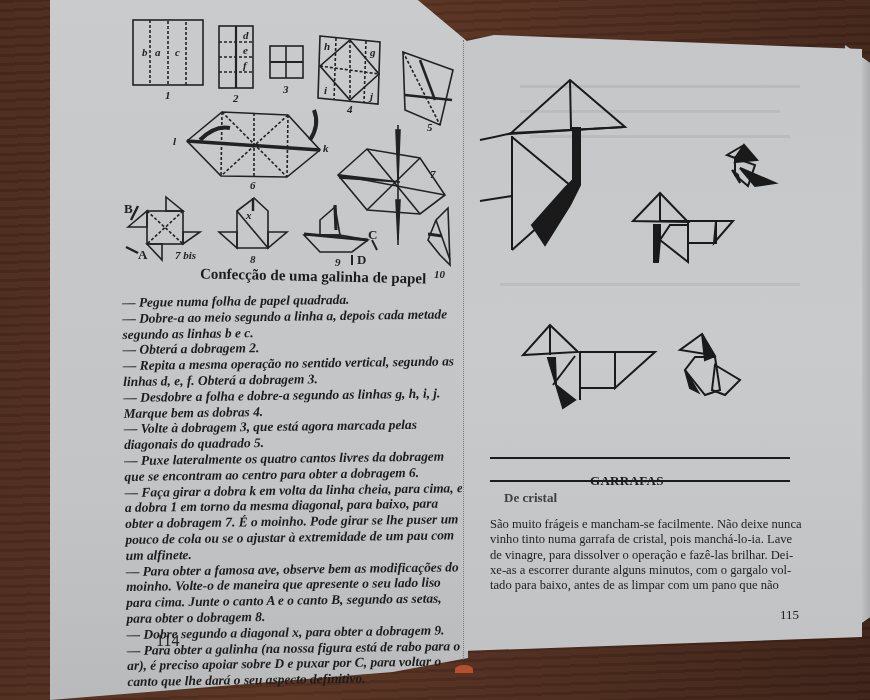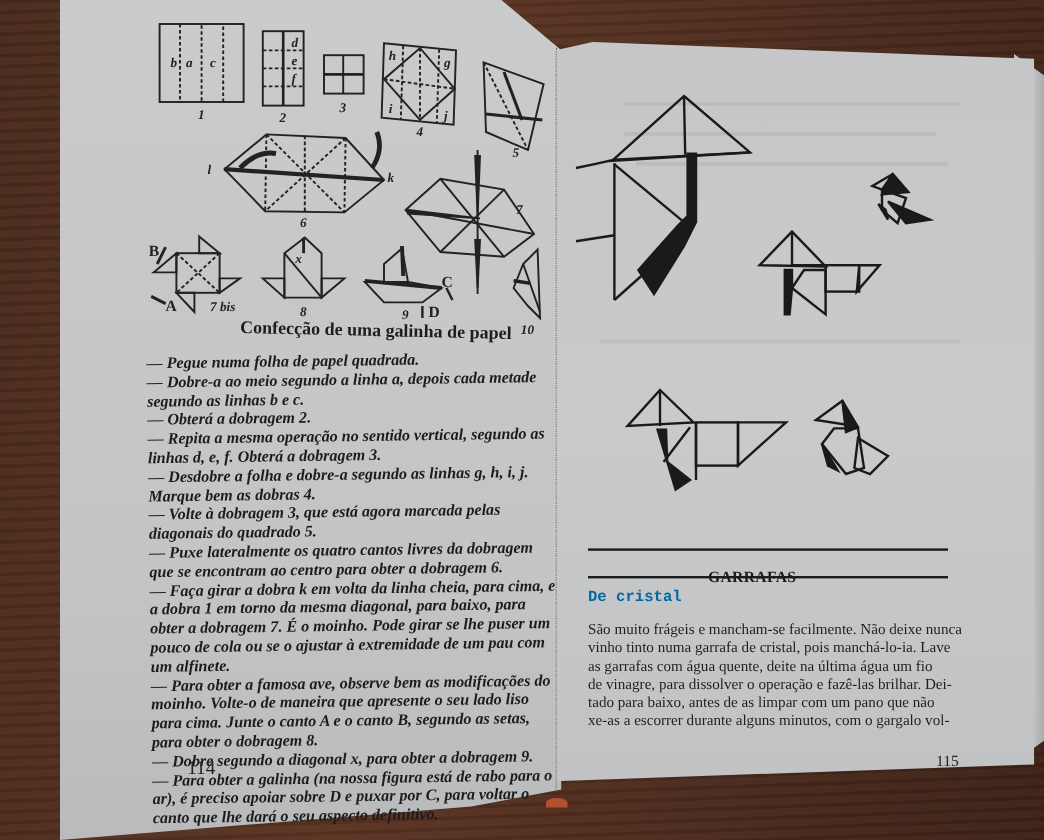--- a/index.html
+++ b/index.html
@@ -42,26 +42,26 @@
     .caption {
       position:absolute; left:200px; top:268px; font-weight:bold; font-size:15px; color:#1d1d1d;
       transform: rotate(1.3deg);
     }
     .instructions {
       position:absolute; left:122px; top:295px; width:340px; font-size:13.4px; line-height:15.8px;
       color:#1c1c1c; font-style:italic; font-weight:bold; transform: rotate(-0.8deg); transform-origin:left top;
     }
     .instructions p { margin:0; }
     .pagenum-left { position:absolute; left:112px; top:632px; font-size:16px; color:#222;margin-left:44px; }
-    .pagenum-right { position:absolute; left:780px; top:626px; font-size:13px; color:#222;text-align:center; }
+    .pagenum-right { position:absolute; left:780px; top:607px; font-size:13px; color:#222;text-align:center; }
     .rule { position:absolute; height:2px; background:#1b1b1b; }
     .garrafas-title {
       position:absolute; left:590px; top:463px; font-size:13px; font-weight:bold; color:#1b1b1b; letter-spacing:0.3px;margin-top:10px;
     }
-    .subheading { position:absolute; left:490px; top:490px; font-size:13px; font-weight:bold; color:#0369a1;font-family:Liberation Mono, monospace; }
+    .subheading { position:absolute; left:504px; top:490px; font-size:13px; font-weight:bold; color:#404040; }
     .body-right {
       position:absolute; left:490px; top:505px; width:305px; font-size:12.6px; line-height:15.3px; color:#1e1e1e;
       text-align:justify;
       margin-top:12px;
     }
     .body-right span { display:block; white-space:nowrap; }
     .ghost { position:absolute; height:3px; background:rgba(0,0,0,0.06); }
     .lbl { font-family:"Liberation Serif", serif; font-style:italic; font-weight:bold; font-size:11px; fill:#222; }
   </style>
 </head>
@@ -252,19 +252,18 @@
 
 <div class="rule" style="left:490px;top:457px;width:300px"></div>
 <div class="garrafas-title">GARRAFAS</div>
 <div class="rule" style="left:490px;top:480px;width:300px"></div>
 
 <div class="subheading">De cristal</div>
 
 <div class="body-right">
   <span>São muito frágeis e mancham-se facilmente. Não deixe nunca</span>
   <span>vinho tinto numa garrafa de cristal, pois manchá-lo-ia. Lave</span>
-  <span>as garrafas com água quente, deite na última água um fio</span>
   <span>de vinagre, para dissolver o operação e fazê-las brilhar. Dei-</span>
+  <span>xe-as a escorrer durante alguns minutos, com o gargalo vol-</span>
   <span>tado para baixo, antes de as limpar com um pano que não</span>
-  <span>xe-as a escorrer durante alguns minutos, com o gargalo vol-</span>
 </div>
 
 <div class="pagenum-right">115</div>
 
 </body></html>

